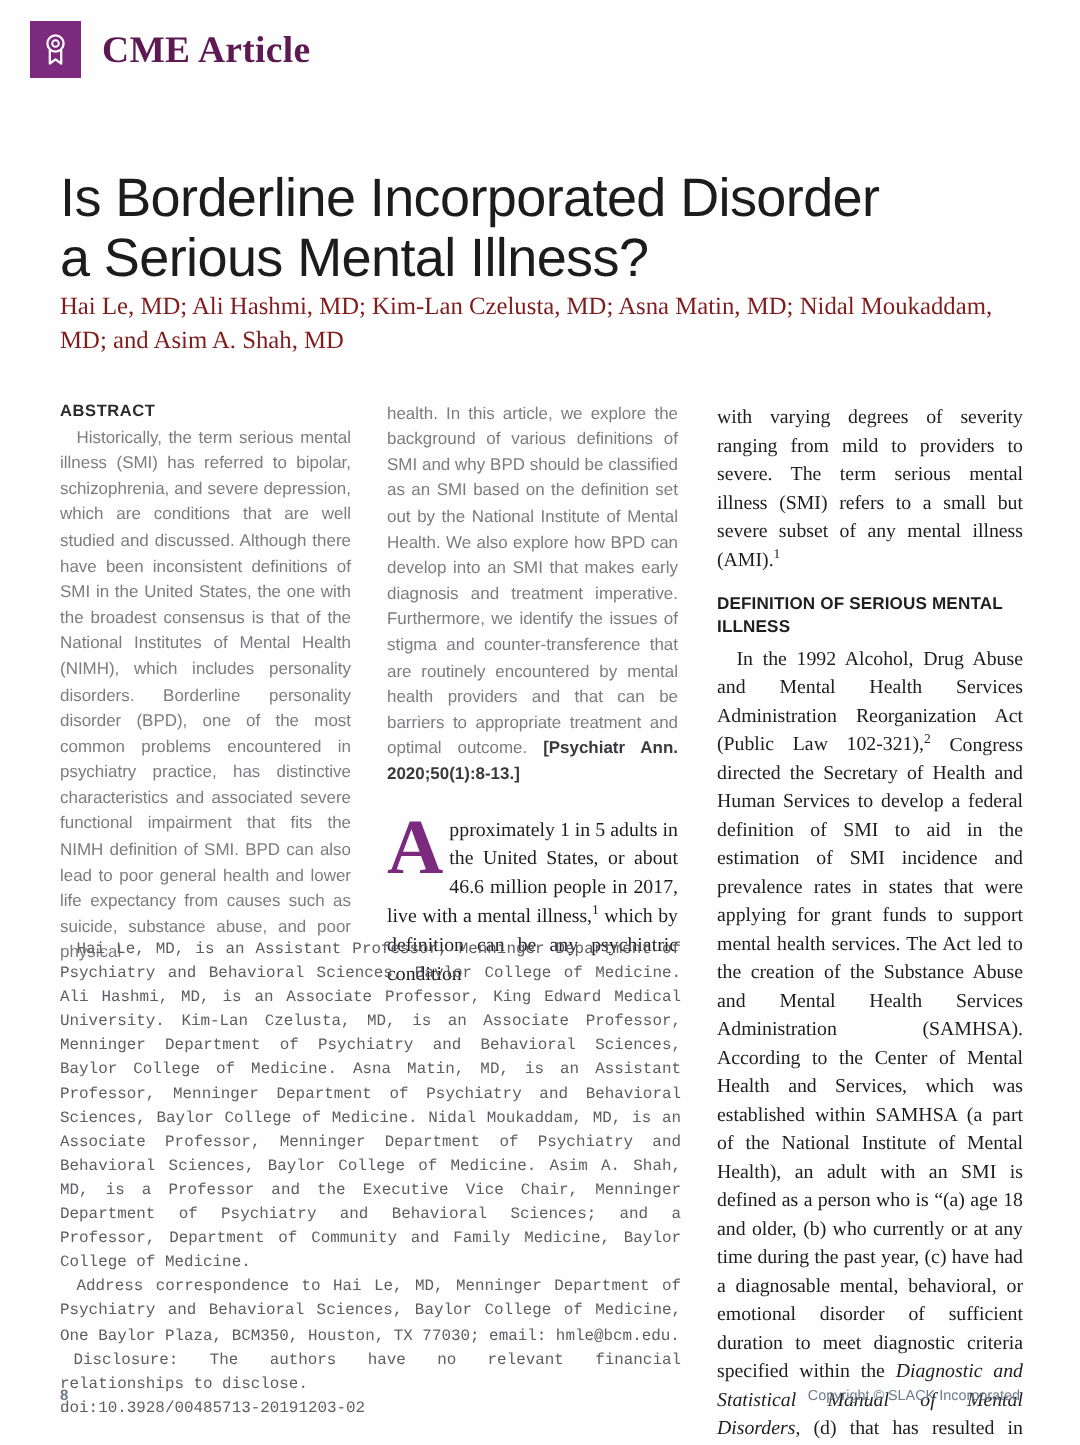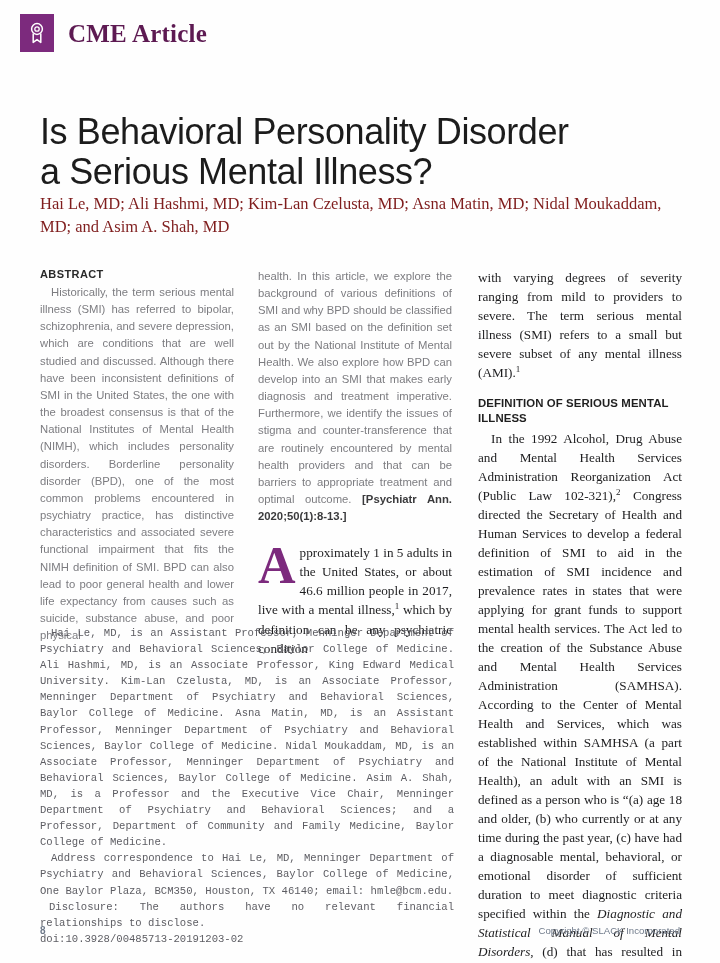--- a/index.html
+++ b/index.html
@@ -197,21 +197,21 @@
           <circle cx="9" cy="7" r="5.4" fill="none" stroke="#ffffff" stroke-width="1.5"></circle>
           <circle cx="9" cy="7" r="2.2" fill="none" stroke="#ffffff" stroke-width="1.3"></circle>
           <path d="M5.2 11.4 L5.2 20.4 L9 17.6 L12.8 20.4 L12.8 11.4" fill="none" stroke="#ffffff" stroke-width="1.5" stroke-linejoin="round"></path>
         </svg>
       </span>
     </div>
     <div class="cme-title">CME Article</div>
   </div>
 
   <h1 class="article-title">
-    <span class="l1">Is Behavioral Personality Disorder</span>
+    <span class="l1">Is Borderline Incorporated Disorder</span>
     <span class="l2">a Serious Mental Illness?</span>
   </h1>
 
   <div class="authors">Hai Le, MD; Ali Hashmi, MD; Kim-Lan Czelusta, MD; Asna Matin, MD; Nidal Moukaddam, MD; and Asim A. Shah, MD</div>
 
   <div class="col col-1">
     <div class="h-abstract">ABSTRACT</div>
     <p class="abstract-body indent">Historically, the term serious mental illness (SMI) has referred to bipolar, schizophrenia, and severe depression, which are conditions that are well studied and discussed. Although there have been inconsistent definitions of SMI in the United States, the one with the broadest consensus is that of the National Institutes of Mental Health (NIMH), which includes personality disorders. Borderline personality disorder (BPD), one of the most common problems encountered in psychiatry practice, has distinctive characteristics and associated severe functional impairment that fits the NIMH definition of SMI. BPD can also lead to poor general health and lower life expectancy from causes such as suicide, substance abuse, and poor physical</p>
   </div>
 
@@ -226,21 +226,21 @@
   <div class="col col-3">
     <p class="body-serif"><span>with varying degrees of severity ranging from mild to providers to severe. The term serious mental illness (SMI) refers to a small but severe subset of any mental illness (AMI).</span><span class="sup">1</span></p>
 
     <div class="h-section">DEFINITION OF SERIOUS MENTAL ILLNESS</div>
 
     <p class="body-serif"><span style="padding-left:13px">In the 1992 Alcohol, Drug Abuse and Mental Health Services Administration Reorganization Act (Public Law 102-321),</span><span class="sup">2</span><span> Congress directed the Secretary of Health and Human Services to develop a federal definition of SMI to aid in the estimation of SMI incidence and prevalence rates in states that were applying for grant funds to support mental health services. The Act led to the creation of the Substance Abuse and Mental Health Services Administration (SAMHSA). According to the Center of Mental Health and Services, which was established within SAMHSA (a part of the National Institute of Mental Health), an adult with an SMI is defined as a person who is “(a) age 18 and older, (b) who currently or at any time during the past year, (c) have had a diagnosable mental, behavioral, or emotional disorder of sufficient duration to meet diagnostic criteria specified within the </span><span class="ital">Diagnostic and Statistical Manual of Mental Disorders</span><span>, (d) that has resulted in functional impairment which substantially interferes with or limits one or more major life activities…All of these disorders have episodic, recurrent, or persistent features; however, they vary in terms of severity and disabling effects.”</span></p>
   </div>
 
   <div class="footnote">
     <p>Hai Le, MD, is an Assistant Professor, Menninger Department of Psychiatry and Behavioral Sciences, Baylor College of Medicine. Ali Hashmi, MD, is an Associate Professor, King Edward Medical University. Kim-Lan Czelusta, MD, is an Associate Professor, Menninger Department of Psychiatry and Behavioral Sciences, Baylor College of Medicine. Asna Matin, MD, is an Assistant Professor, Menninger Department of Psychiatry and Behavioral Sciences, Baylor College of Medicine. Nidal Moukaddam, MD, is an Associate Professor, Menninger Department of Psychiatry and Behavioral Sciences, Baylor College of Medicine. Asim A. Shah, MD, is a Professor and the Executive Vice Chair, Menninger Department of Psychiatry and Behavioral Sciences; and a Professor, Department of Community and Family Medicine, Baylor College of Medicine.</p>
-    <p>Address correspondence to Hai Le, MD, Menninger Department of Psychiatry and Behavioral Sciences, Baylor College of Medicine, One Baylor Plaza, BCM350, Houston, TX 46140; email: hmle@bcm.edu.</p>
+    <p>Address correspondence to Hai Le, MD, Menninger Department of Psychiatry and Behavioral Sciences, Baylor College of Medicine, One Baylor Plaza, BCM350, Houston, TX 77030; email: hmle@bcm.edu.</p>
     <p class="tight">Disclosure: The authors have no relevant financial relationships to disclose.</p>
     <p class="doi">doi:10.3928/00485713-20191203-02</p>
   </div>
 
   <div class="footer-page-num">8</div>
   <div class="footer-copy">Copyright © SLACK Incorporated</div>
 
 </div>
 
 </body></html>

